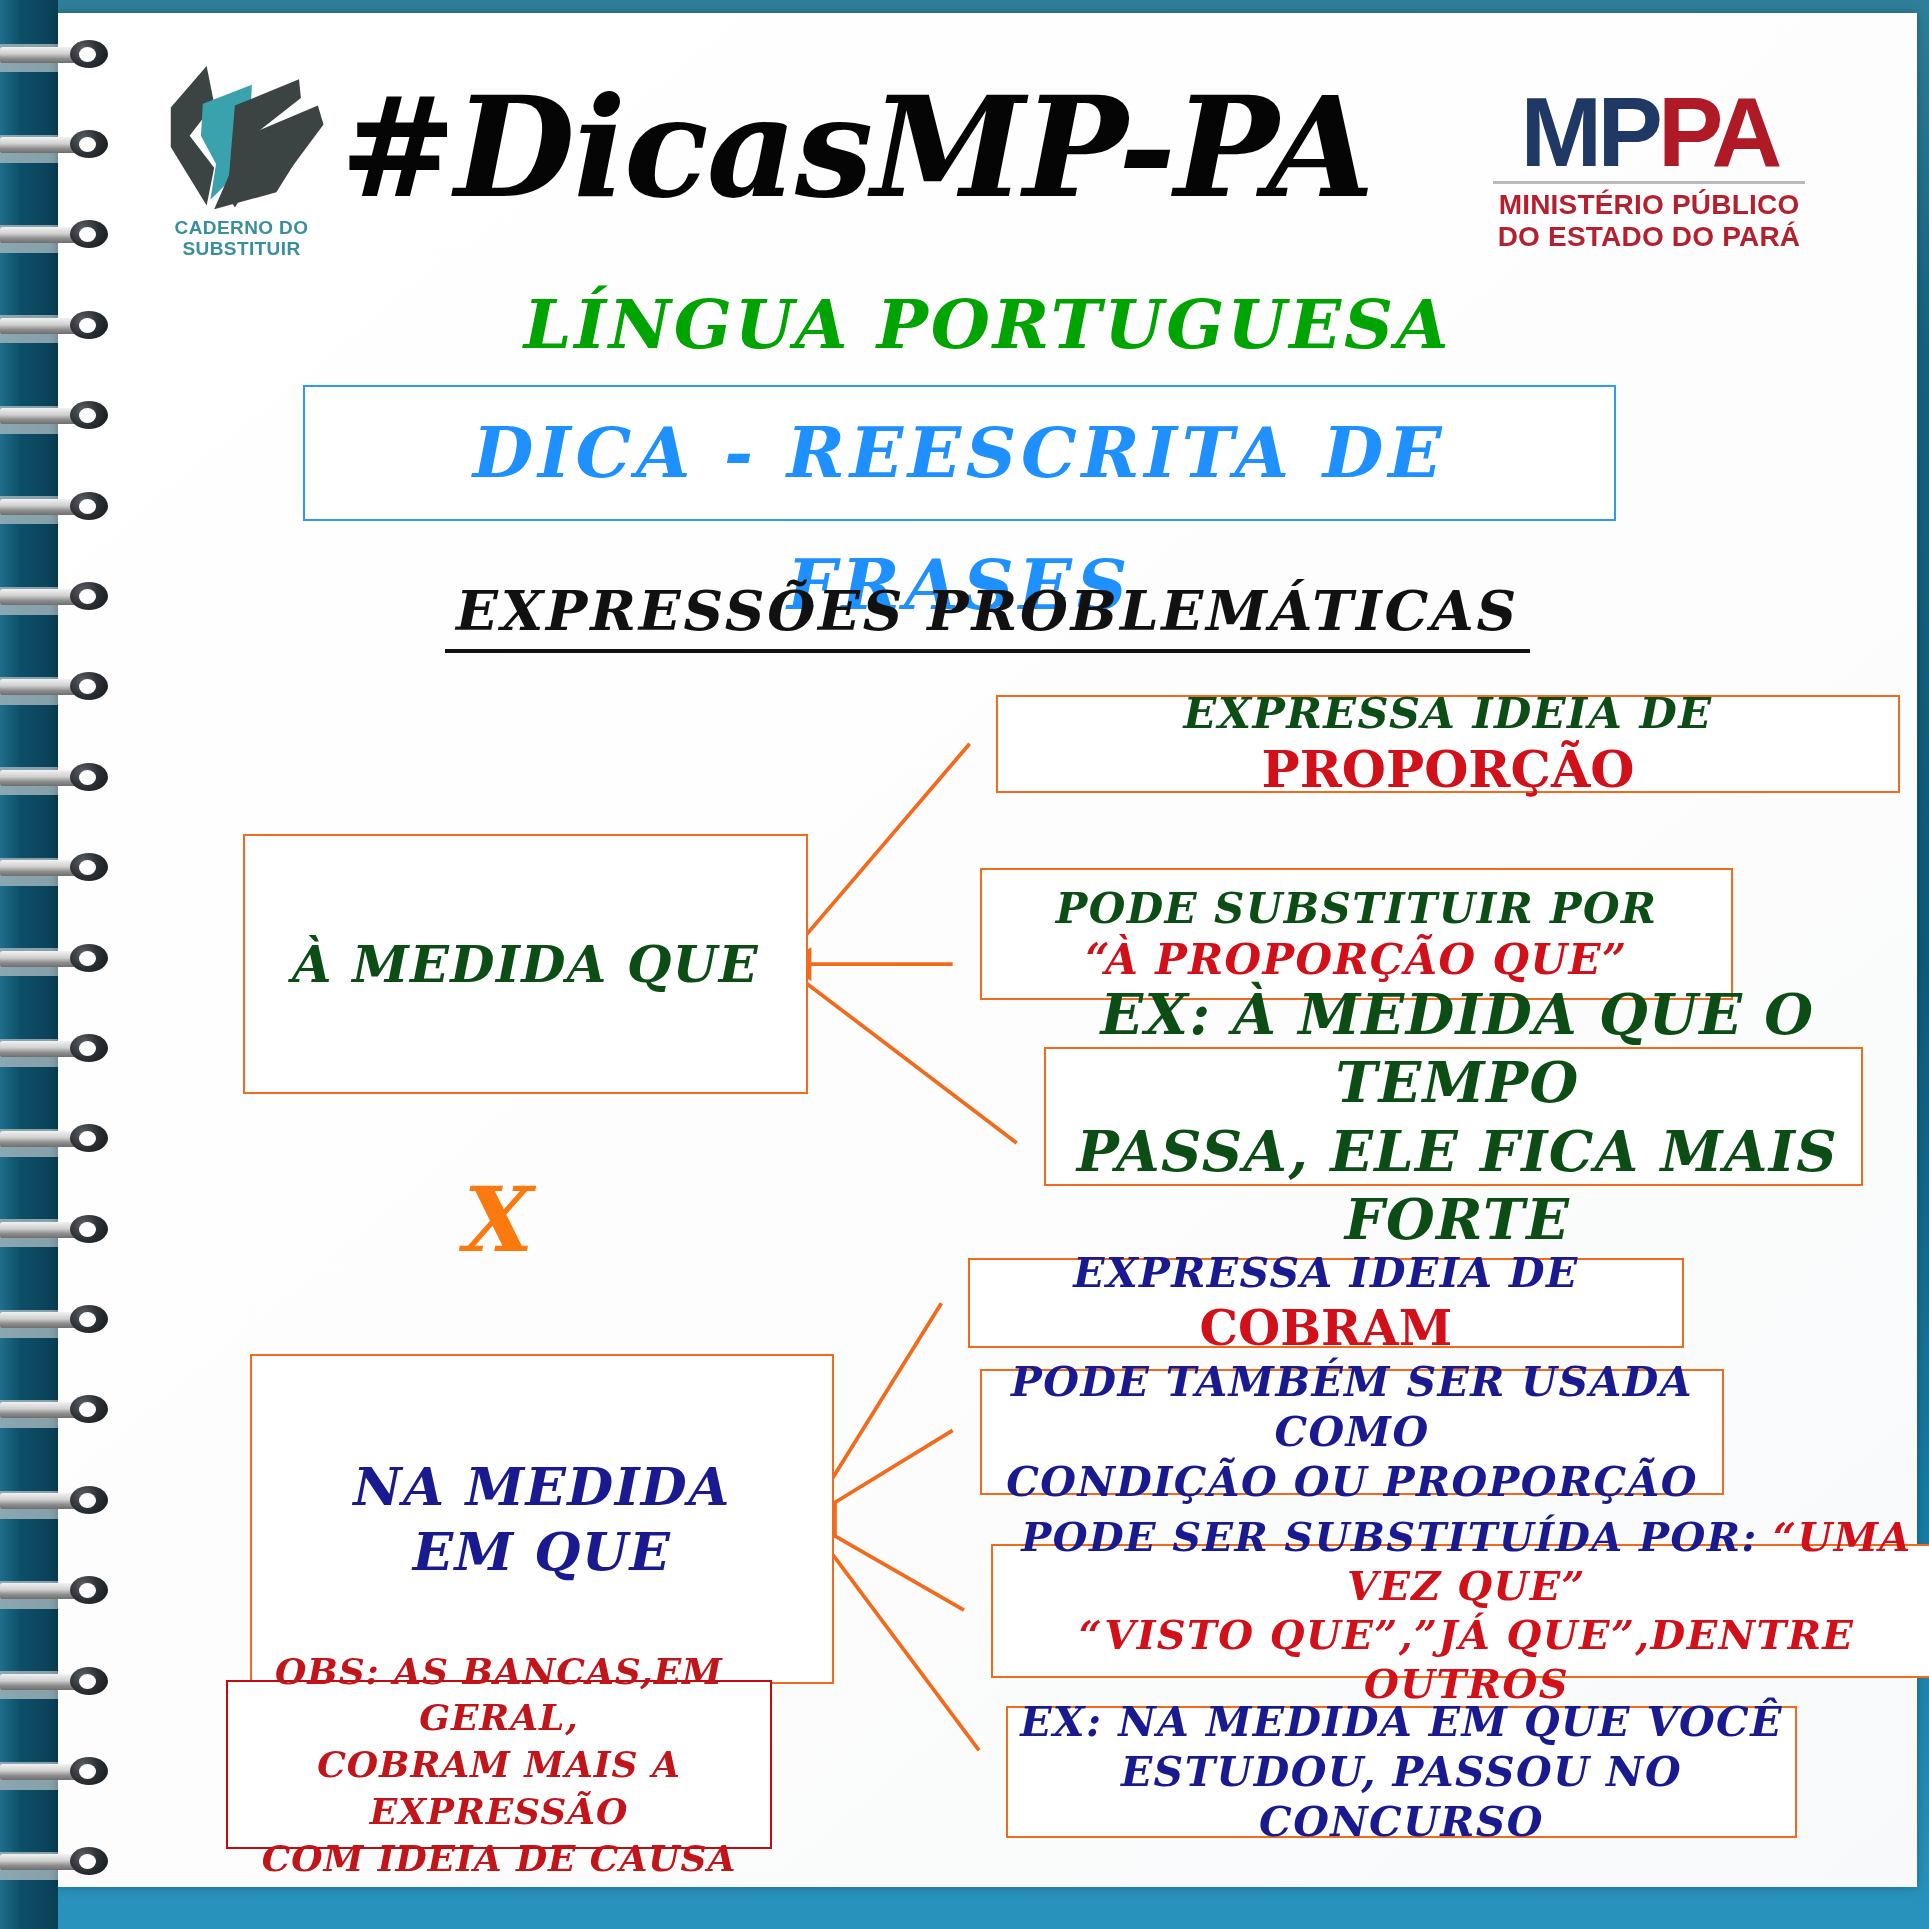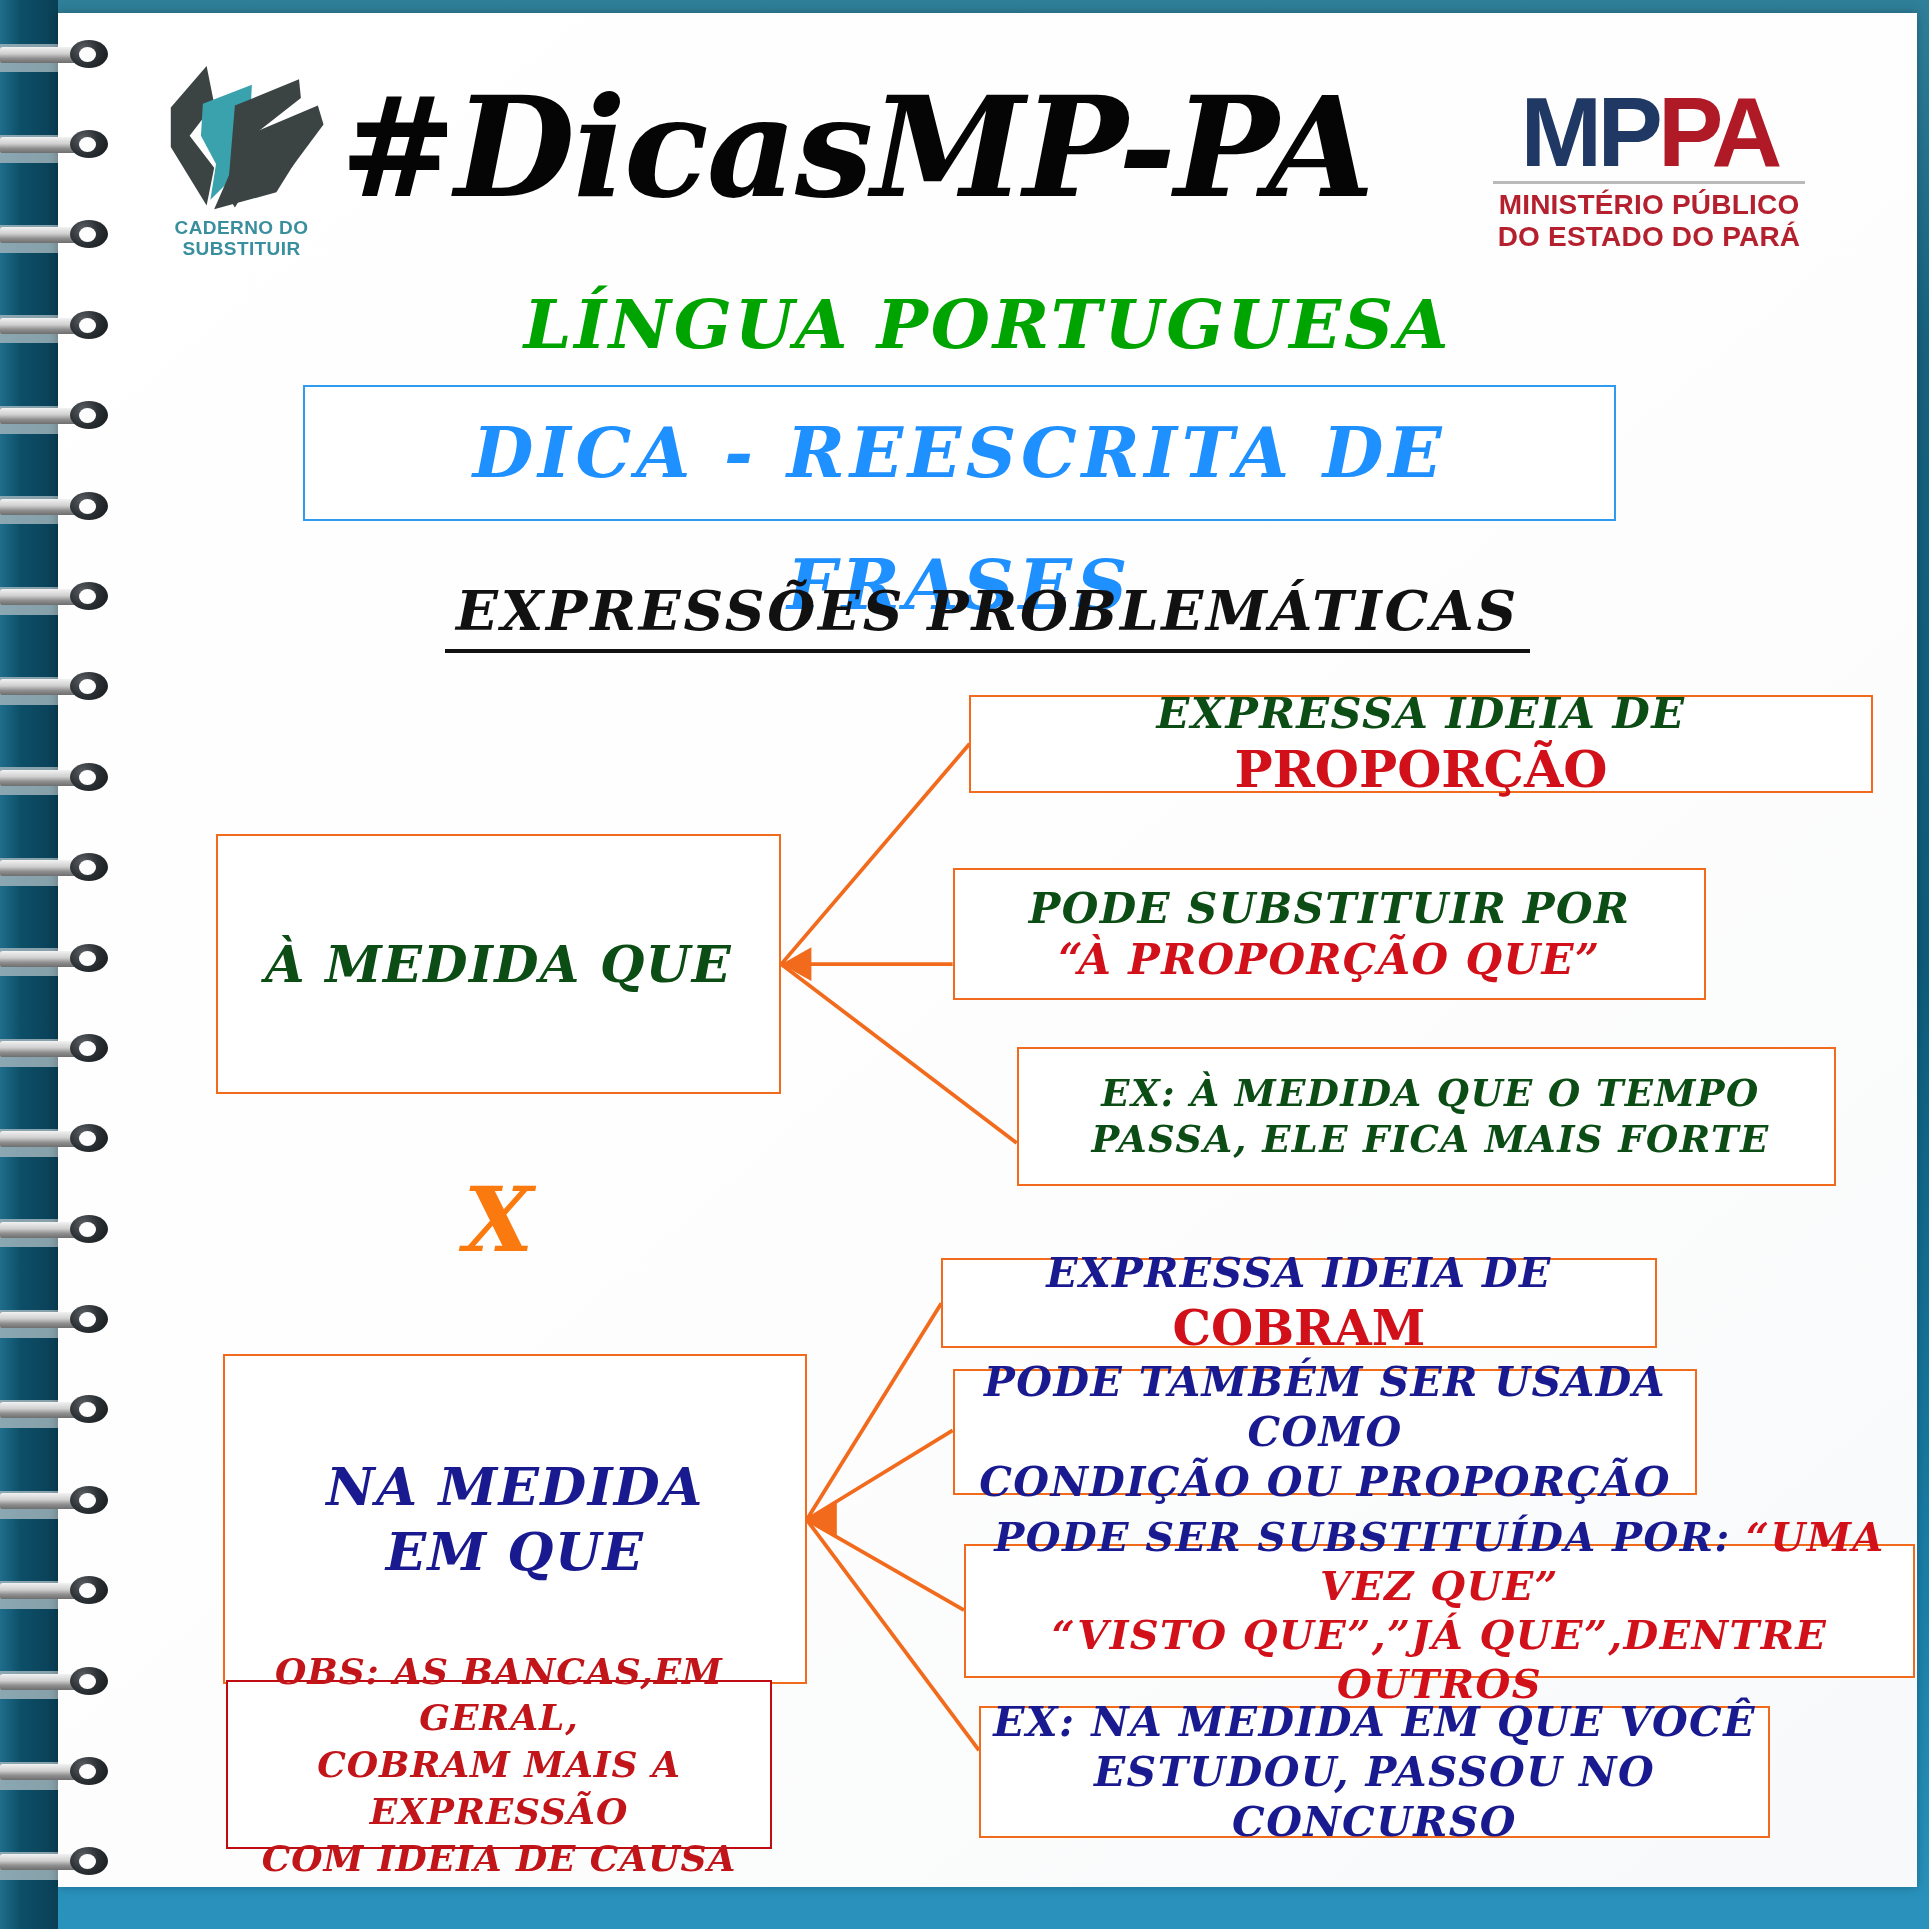--- a/index.html
+++ b/index.html
@@ -101,21 +101,21 @@
   .expr span{
     font-family:"DejaVu Serif",serif;font-style:italic;font-weight:700;
     font-size:55px;color:#111;letter-spacing:2.8px;
     border-bottom:4.7px solid #111;padding:0 11.3px 5.6px 11.3px;
   }
 
   
   .obox{
     position:absolute;border:2.8px solid #f26a1b;background:#fff;
     display:flex;align-items:center;justify-content:center;
-    text-align:center;box-sizing:border-box;
+    text-align:center;box-sizing:border-box;margin-left:27px;
   }
   .obox .ln{
     display:block;width:100%;
     font-family:"DejaVu Serif",serif;font-style:italic;font-weight:700;
     letter-spacing:1.4px;line-height:1.22;
   }
   .g{color:#0b4d14;}
   .nb{color:#191a8f;}
   .rd{color:#d1101a;}
   .big{font-style:normal;font-size:1.18em;letter-spacing:0;}
@@ -131,21 +131,21 @@
     font-family:"DejaVu Serif",serif;font-weight:700;font-style:italic;
     font-size:90px;color:#fb7a10;
   }
 
   
   #b-g1{left:911px;top:682px;width:904px;height:98px;}
   #b-g1 .ln{font-size:43px;}
   #b-g2{left:895px;top:855px;width:753px;height:132px;}
   #b-g2 .ln{font-size:42px;}
   #b-g3{left:959px;top:1034px;width:819px;height:139px;}
-  #b-g3 .ln{font-size:37px;padding-left:8px;}
+  #b-g3 .ln{font-size:56px;padding-left:8px;}
 
   
   #b-b1{left:883px;top:1245px;width:716px;height:90px;}
   #b-b1 .ln{font-size:41px;}
   #b-b2{left:895px;top:1356px;width:744px;height:126px;}
   #b-b2 .ln{font-size:41px;}
   #b-b3{left:906px;top:1531px;width:951px;height:134px;}
   #b-b3 .ln{font-size:40px;}
   #b-b4{left:921px;top:1693px;width:791px;height:132px;}
   #b-b4 .ln{font-size:41px;}

